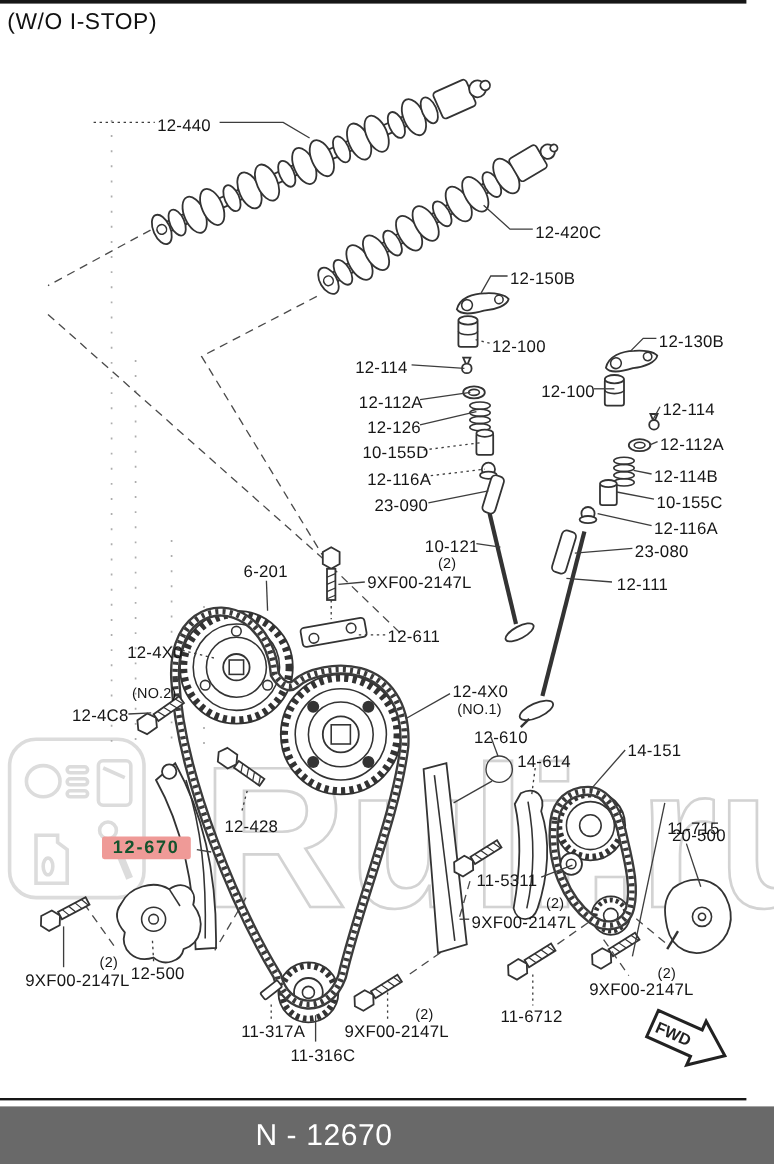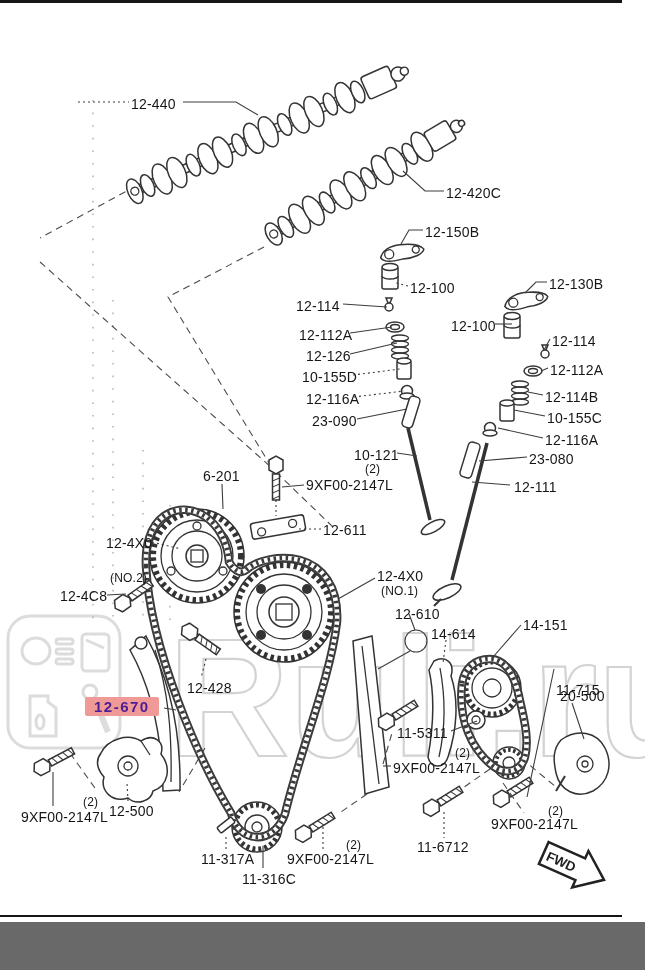--- a/index.html
+++ b/index.html
@@ -3,21 +3,21 @@
 <meta charset="utf-8">
 <style>
   html,body{margin:0;padding:0;background:#fff}
   .page{position:relative;width:645px;height:970px;background:#fff;overflow:hidden;
         font-family:"Liberation Sans",sans-serif}
   .topline{position:absolute;left:0;top:0;width:622px;height:3px;background:#161616}
   .botline{position:absolute;left:0;top:915px;width:622px;height:2px;background:#161616}
   .hdr{position:absolute;left:6px;top:8px;font-size:19px;color:#111;letter-spacing:.5px}
   .lbl{position:absolute;font-size:14px;color:#161616;white-space:nowrap;letter-spacing:.2px}
   .sm{font-size:12px}
-  .hl{position:absolute;left:85px;top:697px;background:#ef9a97;color:#4c1d95;
+  .hl{position:absolute;left:85px;top:697px;background:#ef9a97;color:#14532d;
       font-size:15px;font-weight:600;padding:1px 9px;border-radius:2px;letter-spacing:1.5px}
   .footer{position:absolute;left:0;top:922px;width:645px;height:48px;background:#696969;
           display:flex;align-items:center;justify-content:center;gap:28px;
           padding-right:105px;box-sizing:border-box}
   .footer span{color:#fff;font-size:25px;letter-spacing:.5px}
   svg.art{position:absolute;left:0;top:0}
   .s{fill:#fff;stroke:#333;stroke-width:1.5}
   .sn{fill:none;stroke:#333;stroke-width:1.3}
   .ld{fill:none;stroke:#3d3d3d;stroke-width:1.1}
   .ldd{fill:none;stroke:#3d3d3d;stroke-width:1.1;stroke-dasharray:2,3}
@@ -358,20 +358,21 @@
       <polyline class="ldd" points="444,812 444,838"></polyline>
       <polyline class="lds" points="503,783 524,813"></polyline>
     </g>
 
     <g transform="translate(573,866) rotate(24)">
       <polygon points="-32,-12 8,-12 8,-20 34,0 8,20 8,12 -32,12" fill="#fff" stroke="#222" stroke-width="2.5"></polygon>
       <text x="-28" y="5.5" font-size="13.5" font-weight="bold" fill="#222">FWD</text>
     </g>
   </svg>
 
+  <div class="hdr">(W/O I-STOP)</div>
 
   <div class="lbl" style="left:131px;top:96px">12-440</div>
   <div class="lbl" style="left:446px;top:185px">12-420C</div>
   <div class="lbl" style="left:425px;top:224px">12-150B</div>
   <div class="lbl" style="left:410px;top:280px">12-100</div>
   <div class="lbl" style="left:549px;top:276px">12-130B</div>
   <div class="lbl" style="left:451px;top:318px">12-100</div>
   <div class="lbl" style="left:296px;top:298px">12-114</div>
   <div class="lbl" style="left:299px;top:327px">12-112A</div>
   <div class="lbl" style="left:306px;top:348px">12-126</div>
@@ -411,14 +412,15 @@
   <div class="lbl" style="left:201px;top:851px">11-317A</div>
   <div class="lbl" style="left:242px;top:871px">11-316C</div>
   <div class="lbl sm" style="left:346px;top:838px">(2)</div>
   <div class="lbl" style="left:287px;top:851px">9XF00-2147L</div>
   <div class="lbl sm" style="left:548px;top:804px">(2)</div>
   <div class="lbl" style="left:491px;top:816px">9XF00-2147L</div>
   <div class="lbl" style="left:417px;top:839px">11-6712</div>
 
   <div class="botline"></div>
   <div class="footer">
+    <span>N - 12670</span>
   </div>
 </div>
 
 </body></html>

